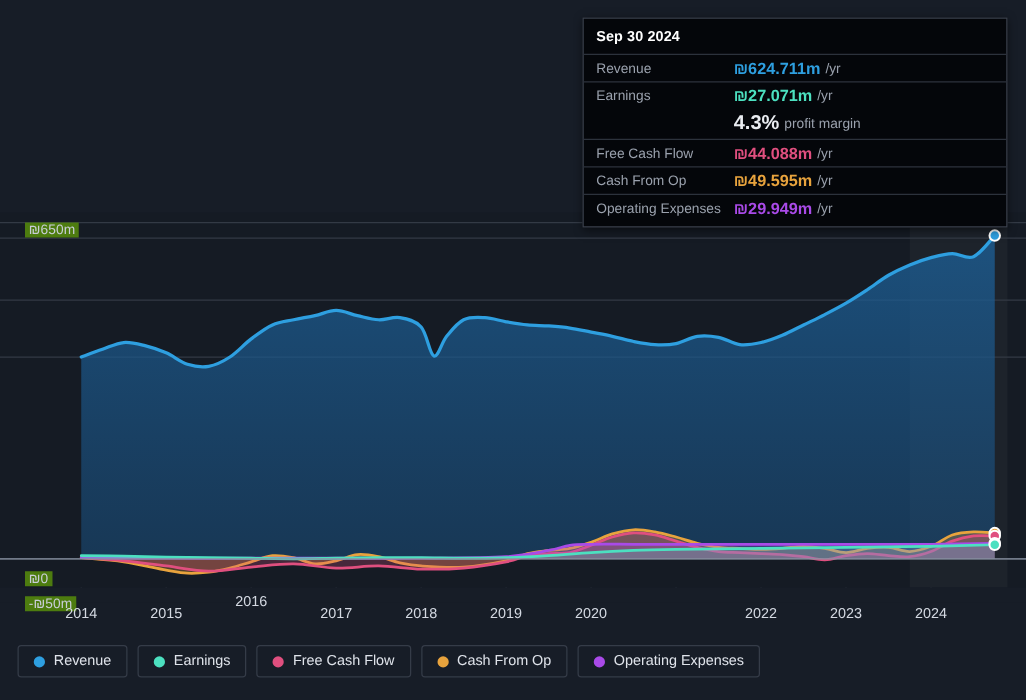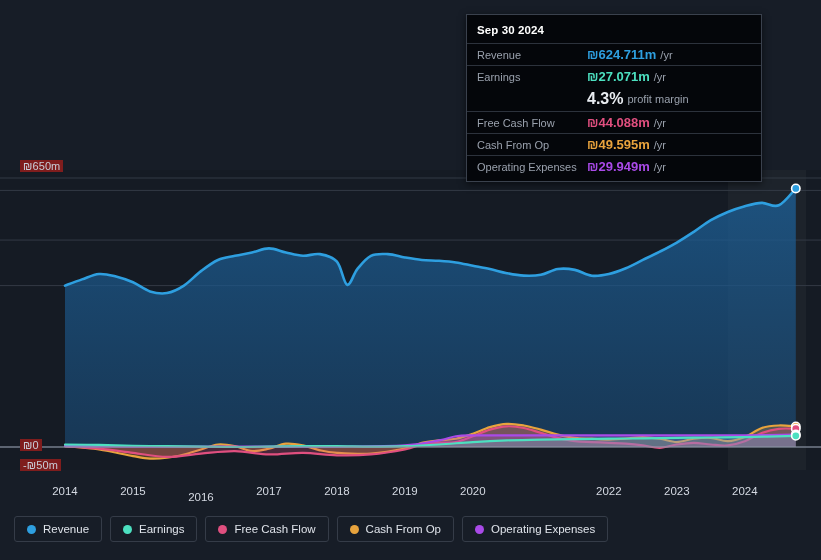--- a/index.html
+++ b/index.html
@@ -11,30 +11,30 @@
   }
   #app{position:relative;width:821px;height:560px;}
 
   
   #chart-area{position:absolute;left:0;top:0;width:821px;height:482px;}
   #plot-svg{position:absolute;left:0;top:0;}
 
   
   .y-label{
     position:absolute;color:#c9ced8;font-size:11px;letter-spacing:.1px;
-    background:#7f1d1d;padding:0 3px;white-space:nowrap;
+    background:#4d7c0f;padding:0 3px;white-space:nowrap;margin-top:18px;
   }
   .x-label{
     position:absolute;color:#d4d9e2;font-size:11.5px;
     transform:translateX(-50%);white-space:nowrap;text-align:center;
   }
 
   
   #tooltip{
-    position:absolute;left:466px;top:14px;width:296px;
+    position:absolute;left:466px;top:14px;width:340px;
     background:#04060a;border:1px solid #3a414d;
     box-sizing:border-box;padding:6px 0 4px 0;
     box-shadow:0 2px 7px rgba(0,0,0,.55);
   }
   #tooltip .tt-date{
     color:#ffffff;font-size:11.5px;font-weight:bold;
     padding:3px 10px 7px 10px;letter-spacing:.1px;
   }
   .tt-row{
     display:flex;align-items:center;
@@ -112,21 +112,21 @@
       </svg>
   </div>
 
   <div class="y-label" style="left:20px;top:160px;">₪650m</div>
   <div class="y-label" style="left:20px;top:439px;">₪0</div>
   <div class="y-label" style="left:20px;top:459px;">-₪50m</div>
 
   <div id="x-labels">
       <div class="x-label" style="left: 64.9955px; top: 485px;">2014</div>
       <div class="x-label" style="left: 132.978px; top: 485px;">2015</div>
-      <div class="x-label" style="left: 200.96px; top: 491px;">2016</div>
+      <div class="x-label" style="left: 200.96px; top: 476px;">2016</div>
       <div class="x-label" style="left: 268.942px; top: 485px;">2017</div>
       <div class="x-label" style="left: 336.924px; top: 485px;">2018</div>
       <div class="x-label" style="left: 404.906px; top: 485px;">2019</div>
       <div class="x-label" style="left: 472.888px; top: 485px;">2020</div>
       <div class="x-label" style="left: 540.87px; top: 485px; margin-top: 44px;">2021</div>
       <div class="x-label" style="left: 608.852px; top: 485px;">2022</div>
       <div class="x-label" style="left: 676.834px; top: 485px;">2023</div>
       <div class="x-label" style="left: 744.816px; top: 485px;">2024</div>
     </div>
 

